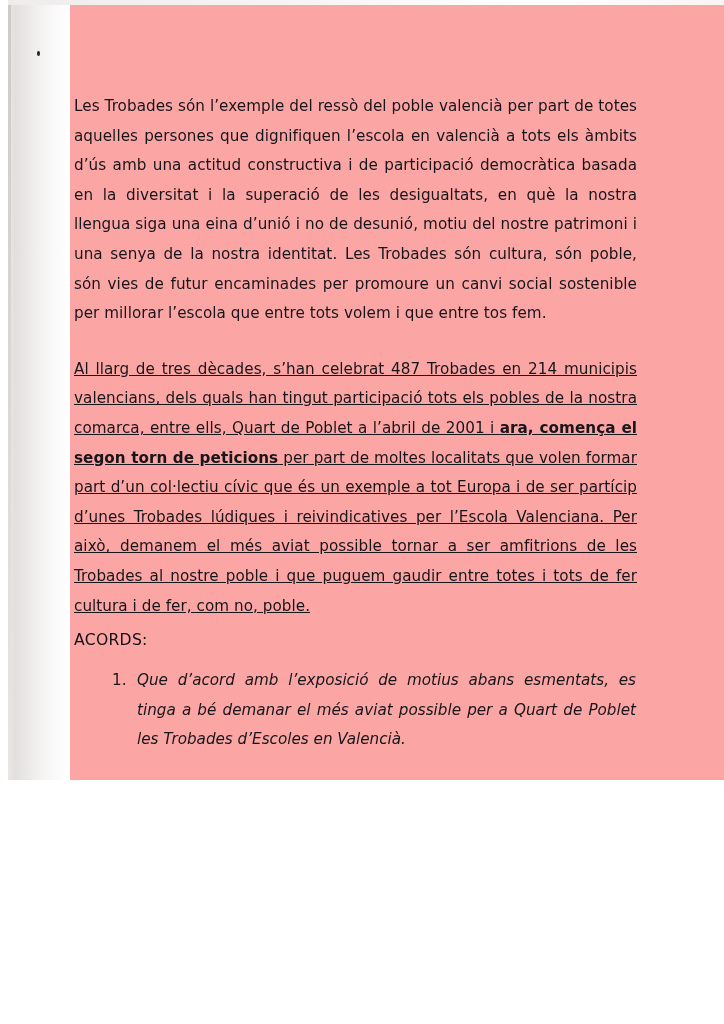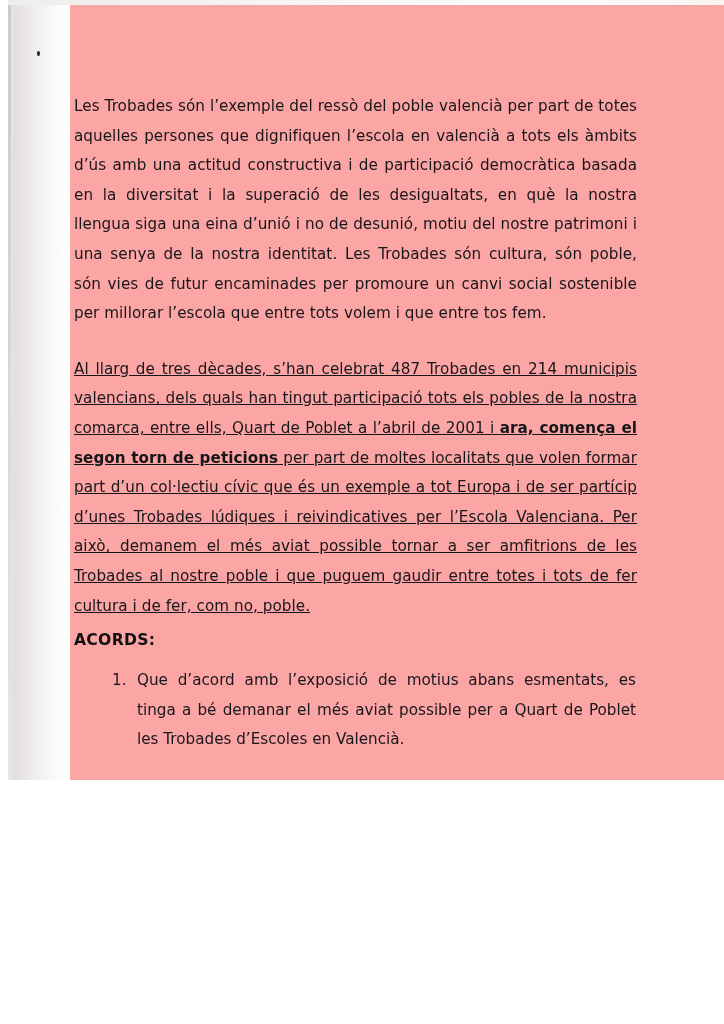--- a/index.html
+++ b/index.html
@@ -86,21 +86,21 @@
   }
   .para.last { margin-bottom: 0; text-decoration: underline; }
   .para b, .para strong { font-weight: 800; }
 
   
   .acords-heading {
     position: absolute;
     left: 66px;
     top: 631px;
     font-size: 15.6px;
-    font-weight: 700;
+    font-weight: 400;
     color: #111013;
     letter-spacing: 0.3px;
   }
 
   
   .acords-list {
     position: absolute;
     left: 104px;
     top: 666px;
     width: 524px;
@@ -115,20 +115,21 @@
   }
   .acords-num {
     flex: 0 0 auto;
     width: 25px;
     text-align: left;
   }
   .acords-text {
     flex: 1 1 auto;
     text-align: justify;
     text-justify: inter-word;
+    font-style: italic;
   }
 
   
   .sign-area {
     position: absolute;
     left: 0; top: 795px;
     width: 724px; height: 160px;
   }
 </style>
 </head>

